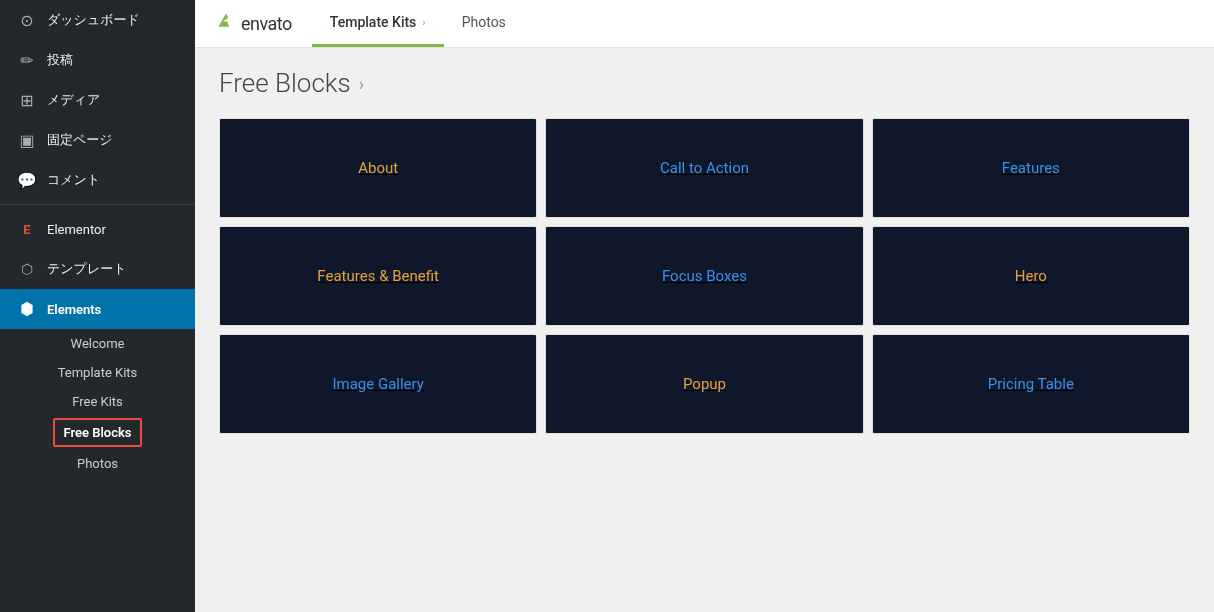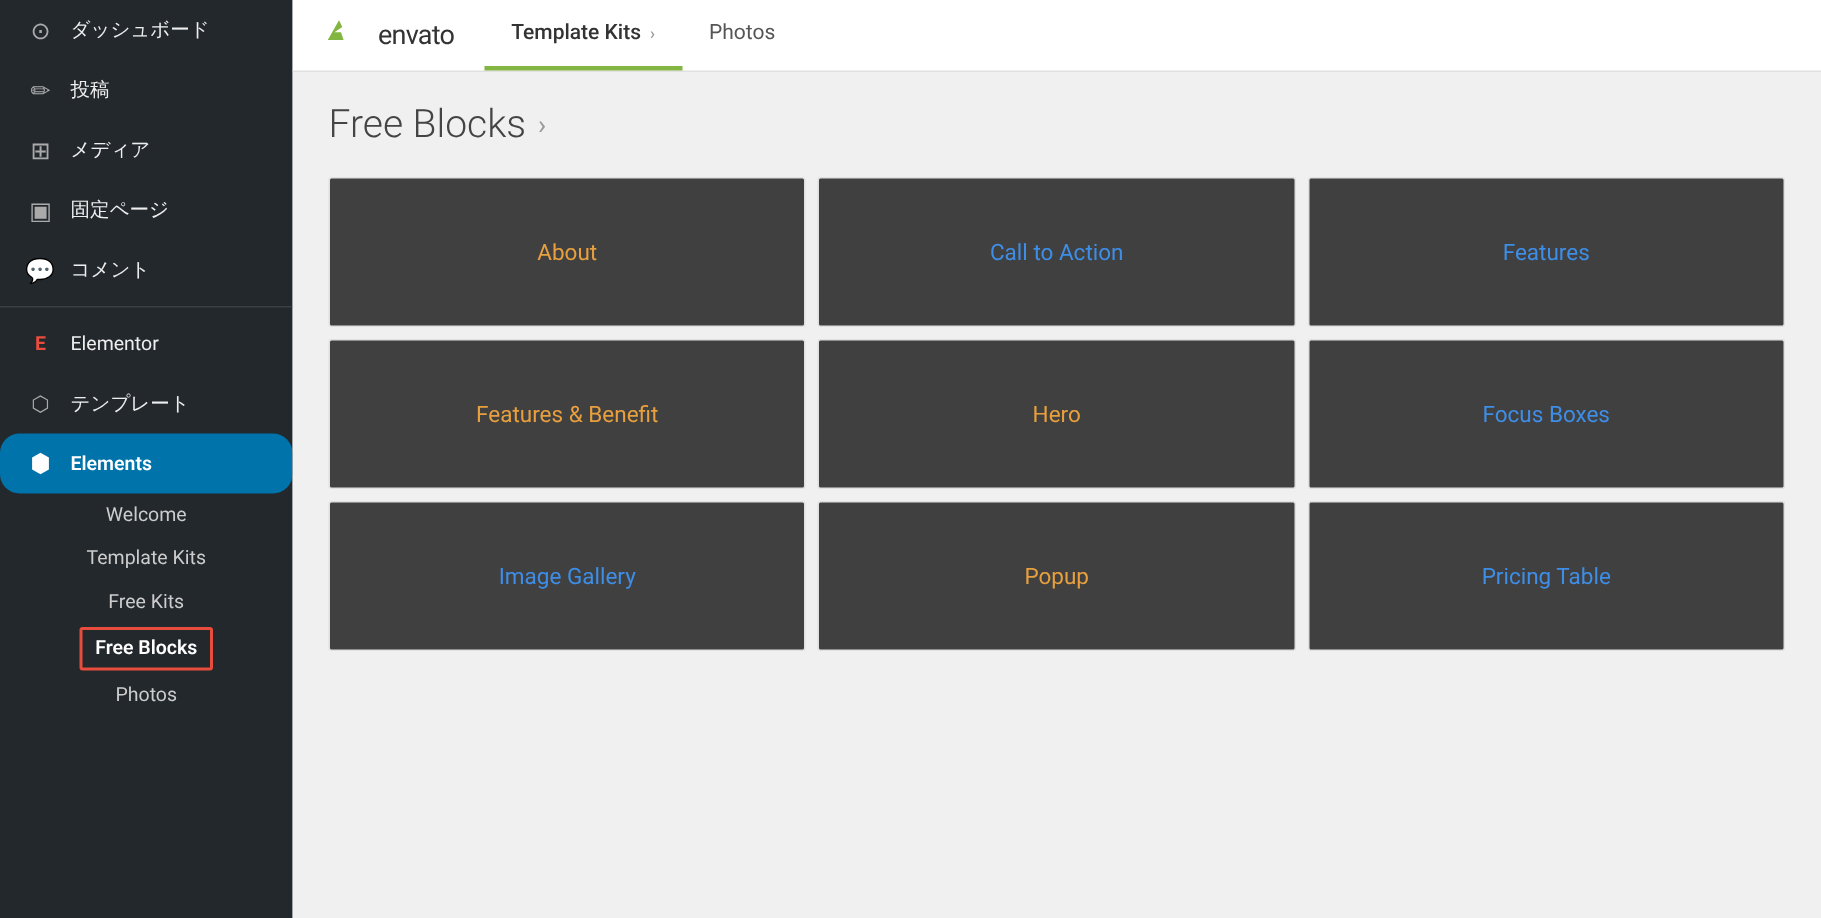--- a/index.html
+++ b/index.html
@@ -19,21 +19,21 @@
     .sidebar-top-item {
       display: flex;
       align-items: center;
       gap: 10px;
       padding: 10px 14px;
       cursor: pointer;
       font-size: 13px;
       color: #eee;
       border-left: 3px solid transparent;
     }
-    .sidebar-top-item.active { background: #0073aa; color: #fff; border-left: 3px solid #0073aa; border-radius: 13px; }
+    .sidebar-top-item.active { background: #0073aa; color: #fff; border-left: 3px solid #0073aa; }
 
     .sidebar-icon {
       width: 20px;
       height: 20px;
       display: flex;
       align-items: center;
       justify-content: center;
       font-size: 16px;
       flex-shrink: 0;
       color: #aaa;
@@ -77,21 +77,21 @@
       display: flex;
       align-items: stretch;
       height: 48px;
       padding: 0 0;
     }
 
     .envato-logo {
       display: flex;
       align-items: center;
       padding: 12px 20px;
-      gap: 15px;
+      gap: 4px;
     }
     .envato-logo-icon {
       color: #82b541;
       font-size: 22px;
       font-weight: bold;
     }
     .envato-logo-text {
       font-size: 18px;
       font-weight: 400;
       color: #333;
@@ -143,28 +143,29 @@
     }
 
     
     .blocks-grid {
       display: grid;
       grid-template-columns: repeat(3, 1fr);
       gap: 8px;
     }
 
     .block-card {
-      background: #404040;
+      background: #0f172a;
       border: 1px solid #e0e0e0;
       display: flex;
       align-items: center;
       justify-content: center;
       height: 100px;
       cursor: pointer;
       border-radius: 2px;
+      text-decoration: underline;
     }
 
     .block-card-label {
       font-size: 15px;
       font-weight: 400;
       color: #e8a03e;
       text-align: center;
     }
     .block-card-label.blue { color: #3e8ee8; }
     .block-card-label.orange { color: #e8a03e; }
@@ -258,26 +259,26 @@
         <span class="block-card-label blue">Call to Action</span>
       </div>
       <div class="block-card">
         <span class="block-card-label blue">Features</span>
       </div>
 
       <div class="block-card">
         <span class="block-card-label orange">Features &amp; Benefit</span>
       </div>
       <div class="block-card">
+        <span class="block-card-label blue">Focus Boxes</span>
+      </div>
+
+      <div class="block-card">
         <span class="block-card-label orange">Hero</span>
       </div>
-
-      <div class="block-card">
-        <span class="block-card-label blue">Focus Boxes</span>
-      </div>
       <div class="block-card">
         <span class="block-card-label blue">Image Gallery</span>
       </div>
 
       <div class="block-card">
         <span class="block-card-label orange">Popup</span>
       </div>
       <div class="block-card">
         <span class="block-card-label blue">Pricing Table</span>
       </div>

